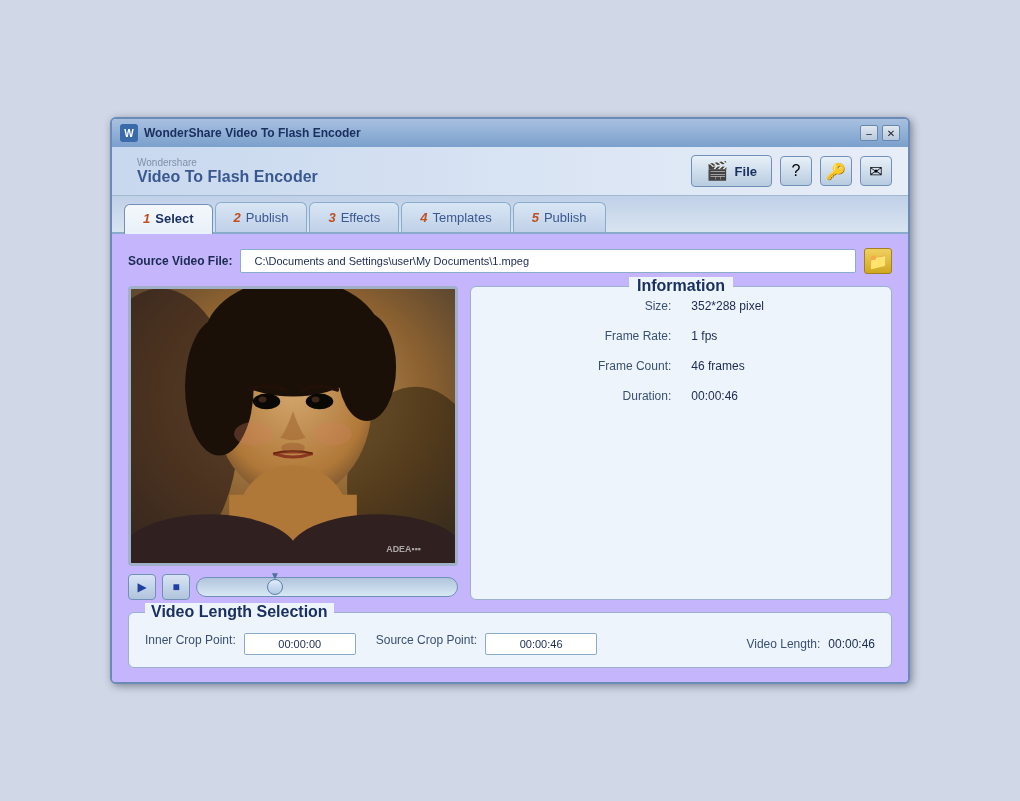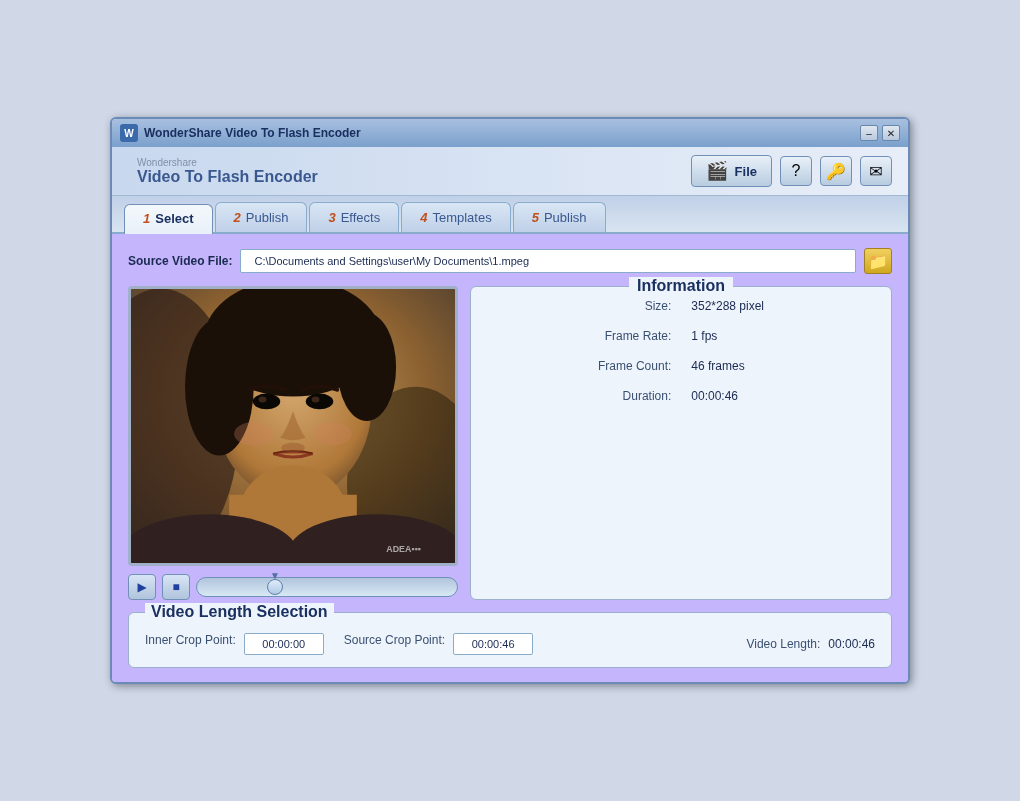--- a/index.html
+++ b/index.html
@@ -340,21 +340,21 @@
     }
     .crop-group {
       display: flex;
       gap: 8px;
     }
     .crop-label {
       color: #3a5070;
       font-size: 12px;
     }
     .crop-input {
-      width: 80px;
+      width: 112px;
       height: 22px;
       border: 1px solid #8aaccc;
       background: white;
       padding: 2px 6px;
       font-size: 11px;
       color: #1a2a50;
       border-radius: 2px;
       text-align: center;
     }
     .video-length-group {

